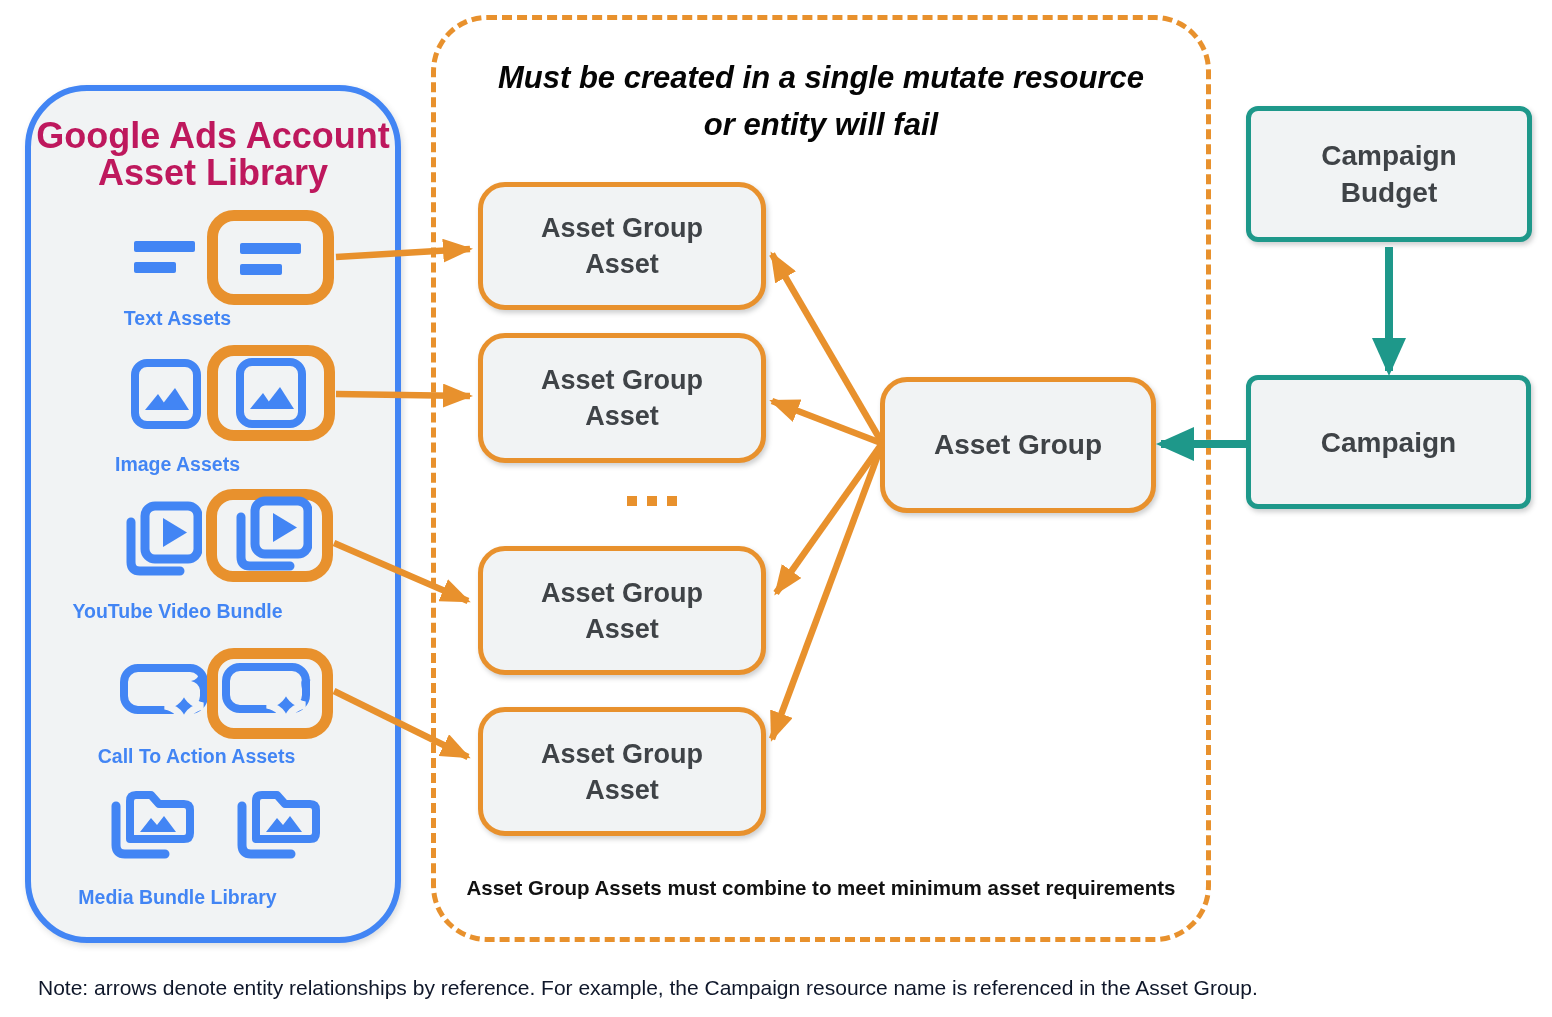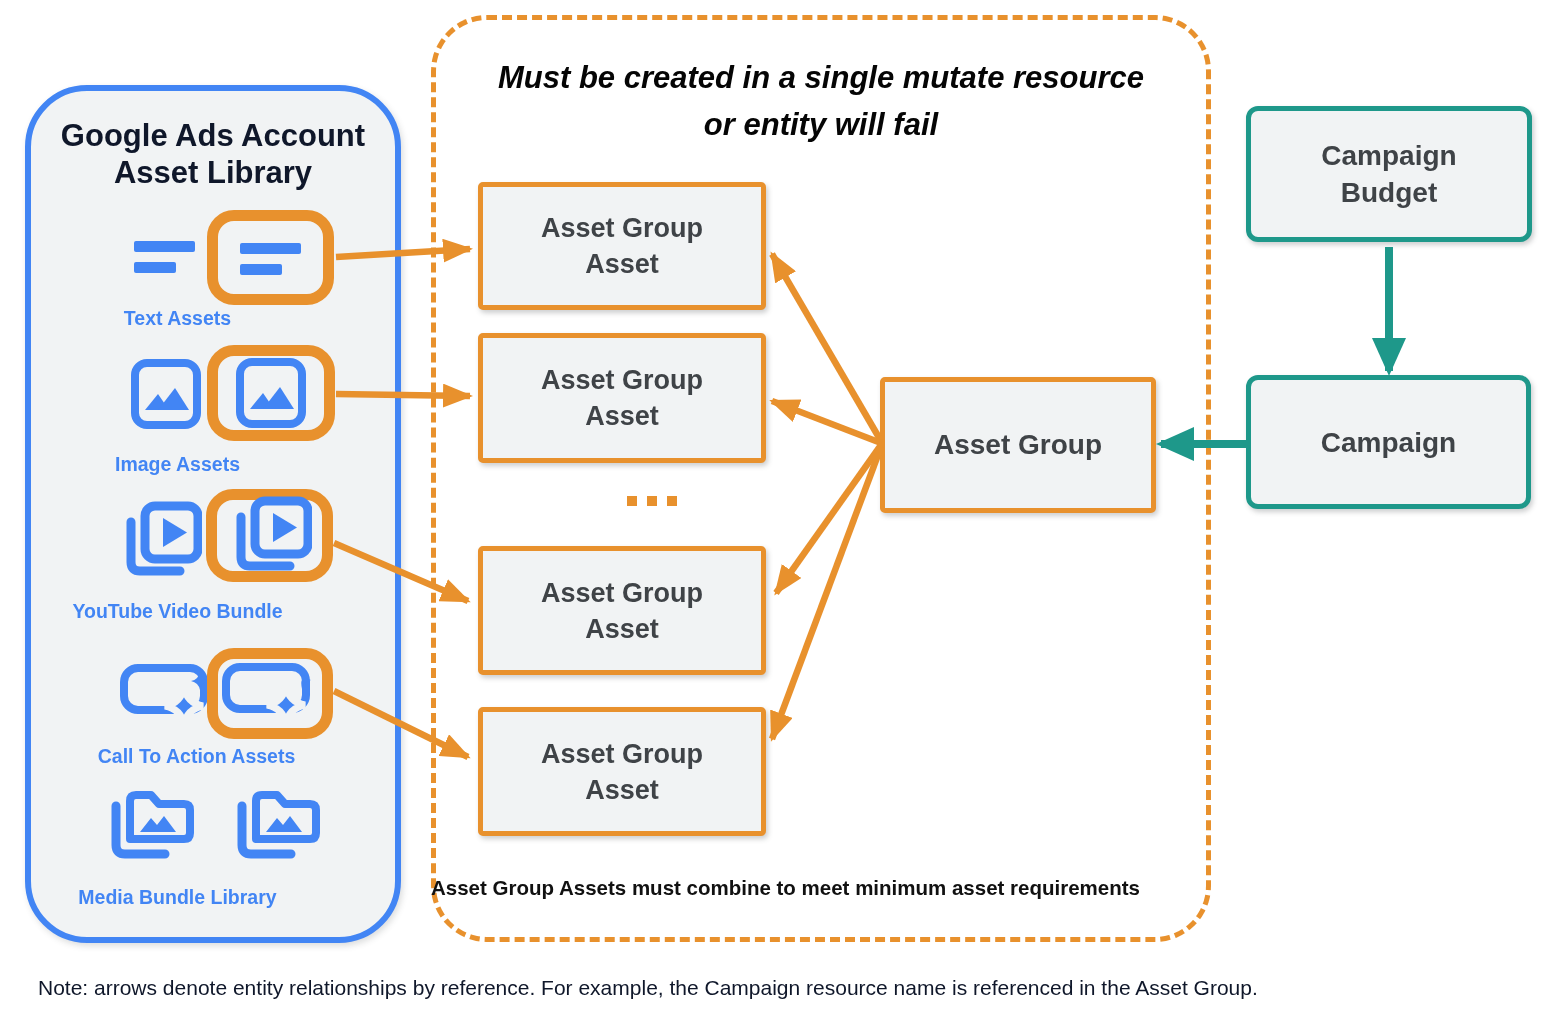--- a/index.html
+++ b/index.html
@@ -4,40 +4,40 @@
 <style>
   html,body{margin:0;padding:0;background:#fff;}
   .canvas{position:relative;width:1552px;height:1017px;background:#ffffff;overflow:hidden;
           font-family:"Liberation Sans",sans-serif;}
 
   
   .library{position:absolute;left:25px;top:85px;width:376px;height:858px;box-sizing:border-box;
            background:#F1F3F4;border:6px solid #4285F4;border-radius:62px;
            box-shadow:2px 3px 6px rgba(60,64,67,.18);}
   .library-title{position:absolute;left:25px;top:117px;width:376px;text-align:center;
-                 font-size:31px;font-weight:700;color:#0f172a;line-height:37px;}
+                 font-size:36px;font-weight:700;color:#be185d;line-height:37px;}
   .lib-label{position:absolute;left:25px;width:305px;text-align:center;
              font-size:19.5px;font-weight:700;color:#4285F4;}
   .sel-box{position:absolute;box-sizing:border-box;border:11px solid #E8912D;border-radius:27px;
            display:flex;align-items:center;justify-content:center;}
   .lib-icon{position:absolute;}
   .icon-blue{fill:#4285F4;}
   .media-row{position:absolute;left:25px;top:782px;width:376px;display:flex;
              justify-content:center;gap:36px;}
 
   
   .mutate{position:absolute;left:431px;top:15px;width:780px;height:927px;box-sizing:border-box;
           background:#ffffff;border:5px dashed #E8912D;border-radius:56px;}
   .mutate-title{position:absolute;left:431px;top:54px;width:780px;text-align:center;
                 font-size:31px;font-weight:700;font-style:italic;color:#050505;line-height:47px;}
-  .mutate-footnote{position:absolute;left:431px;top:876px;width:780px;
+  .mutate-footnote{position:absolute;left:431px;top:876px;width:780px;text-align:center;
                    font-size:20.5px;font-weight:700;color:#111;}
 
   
-  .ebox{position:absolute;box-sizing:border-box;background:#F1F3F4;border-radius:5px;
+  .ebox{position:absolute;box-sizing:border-box;background:#F1F3F4;border-radius:27px;
         display:flex;flex-direction:column;align-items:center;justify-content:center;
         font-weight:700;color:#3F4347;text-align:center;
         box-shadow:2px 3px 5px rgba(60,64,67,.25);}
   .ebox.orange{border:5px solid #E8912D;font-size:27px;line-height:36px;}
   .ebox.teal{border:5px solid #1E988A;border-radius:12px;font-size:28px;line-height:37px;}
 
   .aga{left:478px;width:288px;}
   .ellipsis{position:absolute;left:627px;top:496px;display:flex;gap:10px;}
   .ellipsis span{width:10px;height:10px;background:#E8912D;display:block;}
 

